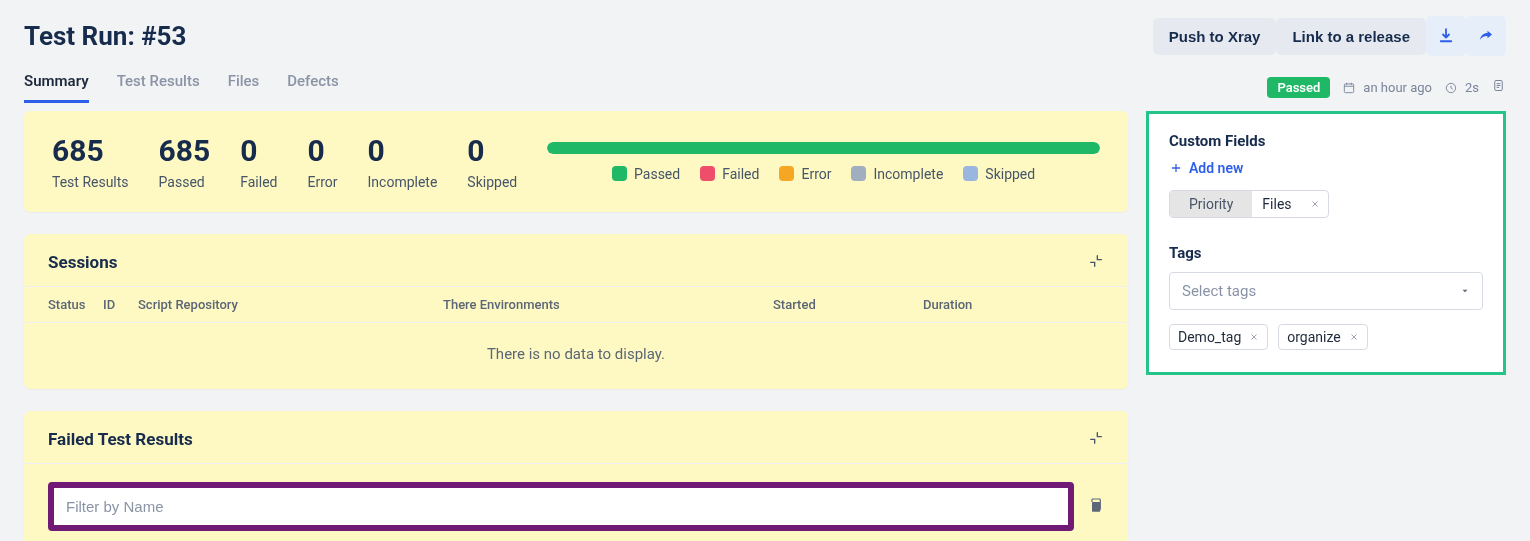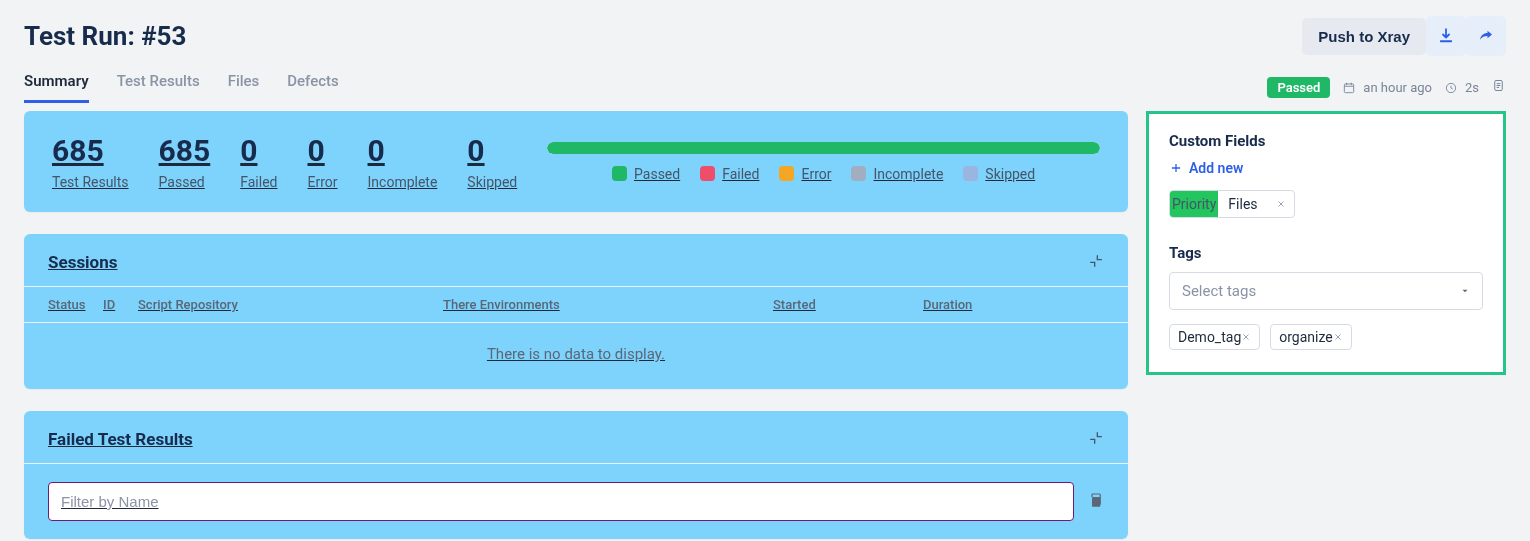--- a/index.html
+++ b/index.html
@@ -99,25 +99,24 @@
 
   .content-row {
     display: flex;
     gap: 18px;
     align-items: flex-start;
   }
   .main-col { flex: 1; min-width: 0; }
   .side-col { width: 360px; }
 
   .card {
-    background: #7dd3fc;
+    background: #fef9c3;
     border-radius: 6px;
     box-shadow: 0 1px 2px rgba(0,0,0,0.04);
     margin-bottom: 22px;
-    text-decoration: underline;
   }
 
   .stats-card {
     display: flex;
     align-items: center;
     padding: 22px 28px;
     gap: 30px;
   }
   .stat {
     display: flex;
@@ -219,21 +218,21 @@
     border-top: 1px solid #eef0f3;
   }
   .filter-row {
     display: flex;
     gap: 12px;
     align-items: center;
     padding-top: 18px;
   }
   .filter-input {
     flex: 1;
-    border: 1px solid #701a75;
+    border: 6px solid #701a75;
     border-radius: 4px;
     padding: 10px 12px;
     font-size: 15px;
     color: #475569;
   }
   .filter-input::placeholder { color: #8a94a6; }
   .copy-btn {
     background: none; border: none; cursor: pointer;
   }
   .copy-btn svg { width: 18px; height: 18px; fill: #5b6676; }
@@ -264,22 +263,22 @@
 
   .field-chip {
     display: inline-flex;
     align-items: stretch;
     border: 1px solid #d6dbe3;
     border-radius: 4px;
     overflow: hidden;
     font-size: 14px;
   }
   .field-chip .key {
-    background: #22c55e;
-    padding: 5px 2px;
+    background: #e5e5e5;
+    padding: 5px 19px;
     color: #475569;
   }
   .field-chip .val {
     padding: 5px 10px;
     color: #1e2a3b;
   }
   .field-chip .rm {
     padding: 5px 8px;
     color: #8a94a6;
     cursor: pointer;
@@ -305,32 +304,34 @@
 
   .tag-row { display: flex; gap: 10px; flex-wrap: wrap; }
   .tag-chip {
     display: inline-flex;
     align-items: center;
     border: 1px solid #d6dbe3;
     border-radius: 4px;
     padding: 4px 8px;
     font-size: 14px;
     color: #1e2a3b;
+    gap: 8px;
   }
   .tag-chip .rm { cursor:pointer; color:#8a94a6; display:flex; }
   .tag-chip .rm svg { width:10px; height:10px; stroke:#8a94a6; stroke-width:2; }
 </style>
 </head>
 <body>
 
 <div class="page">
   <div class="header-row">
     <h1 class="page-title">Test Run: #53</h1>
     <div class="header-actions">
       <button class="btn">Push to Xray</button>
+      <button class="btn">Link to a release</button>
       <button class="icon-btn">
         <svg viewBox="0 0 24 24">
             <path d="M12 3v11m0 0l-4-4m4 4l4-4" stroke="#2e5fe8" stroke-width="2.4" fill="none" stroke-linecap="round" stroke-linejoin="round"></path>
             <path d="M5 19h14" stroke="#2e5fe8" stroke-width="2.4" stroke-linecap="round"></path>
           </svg>
       </button>
       <button class="icon-btn">
         <svg viewBox="0 0 24 24">
             <path d="M14 5l6 5-6 5v-3c-5 0-8 2-10 5 1-6 5-9 10-9V5z" fill="#2e5fe8"></path>
           </svg>

